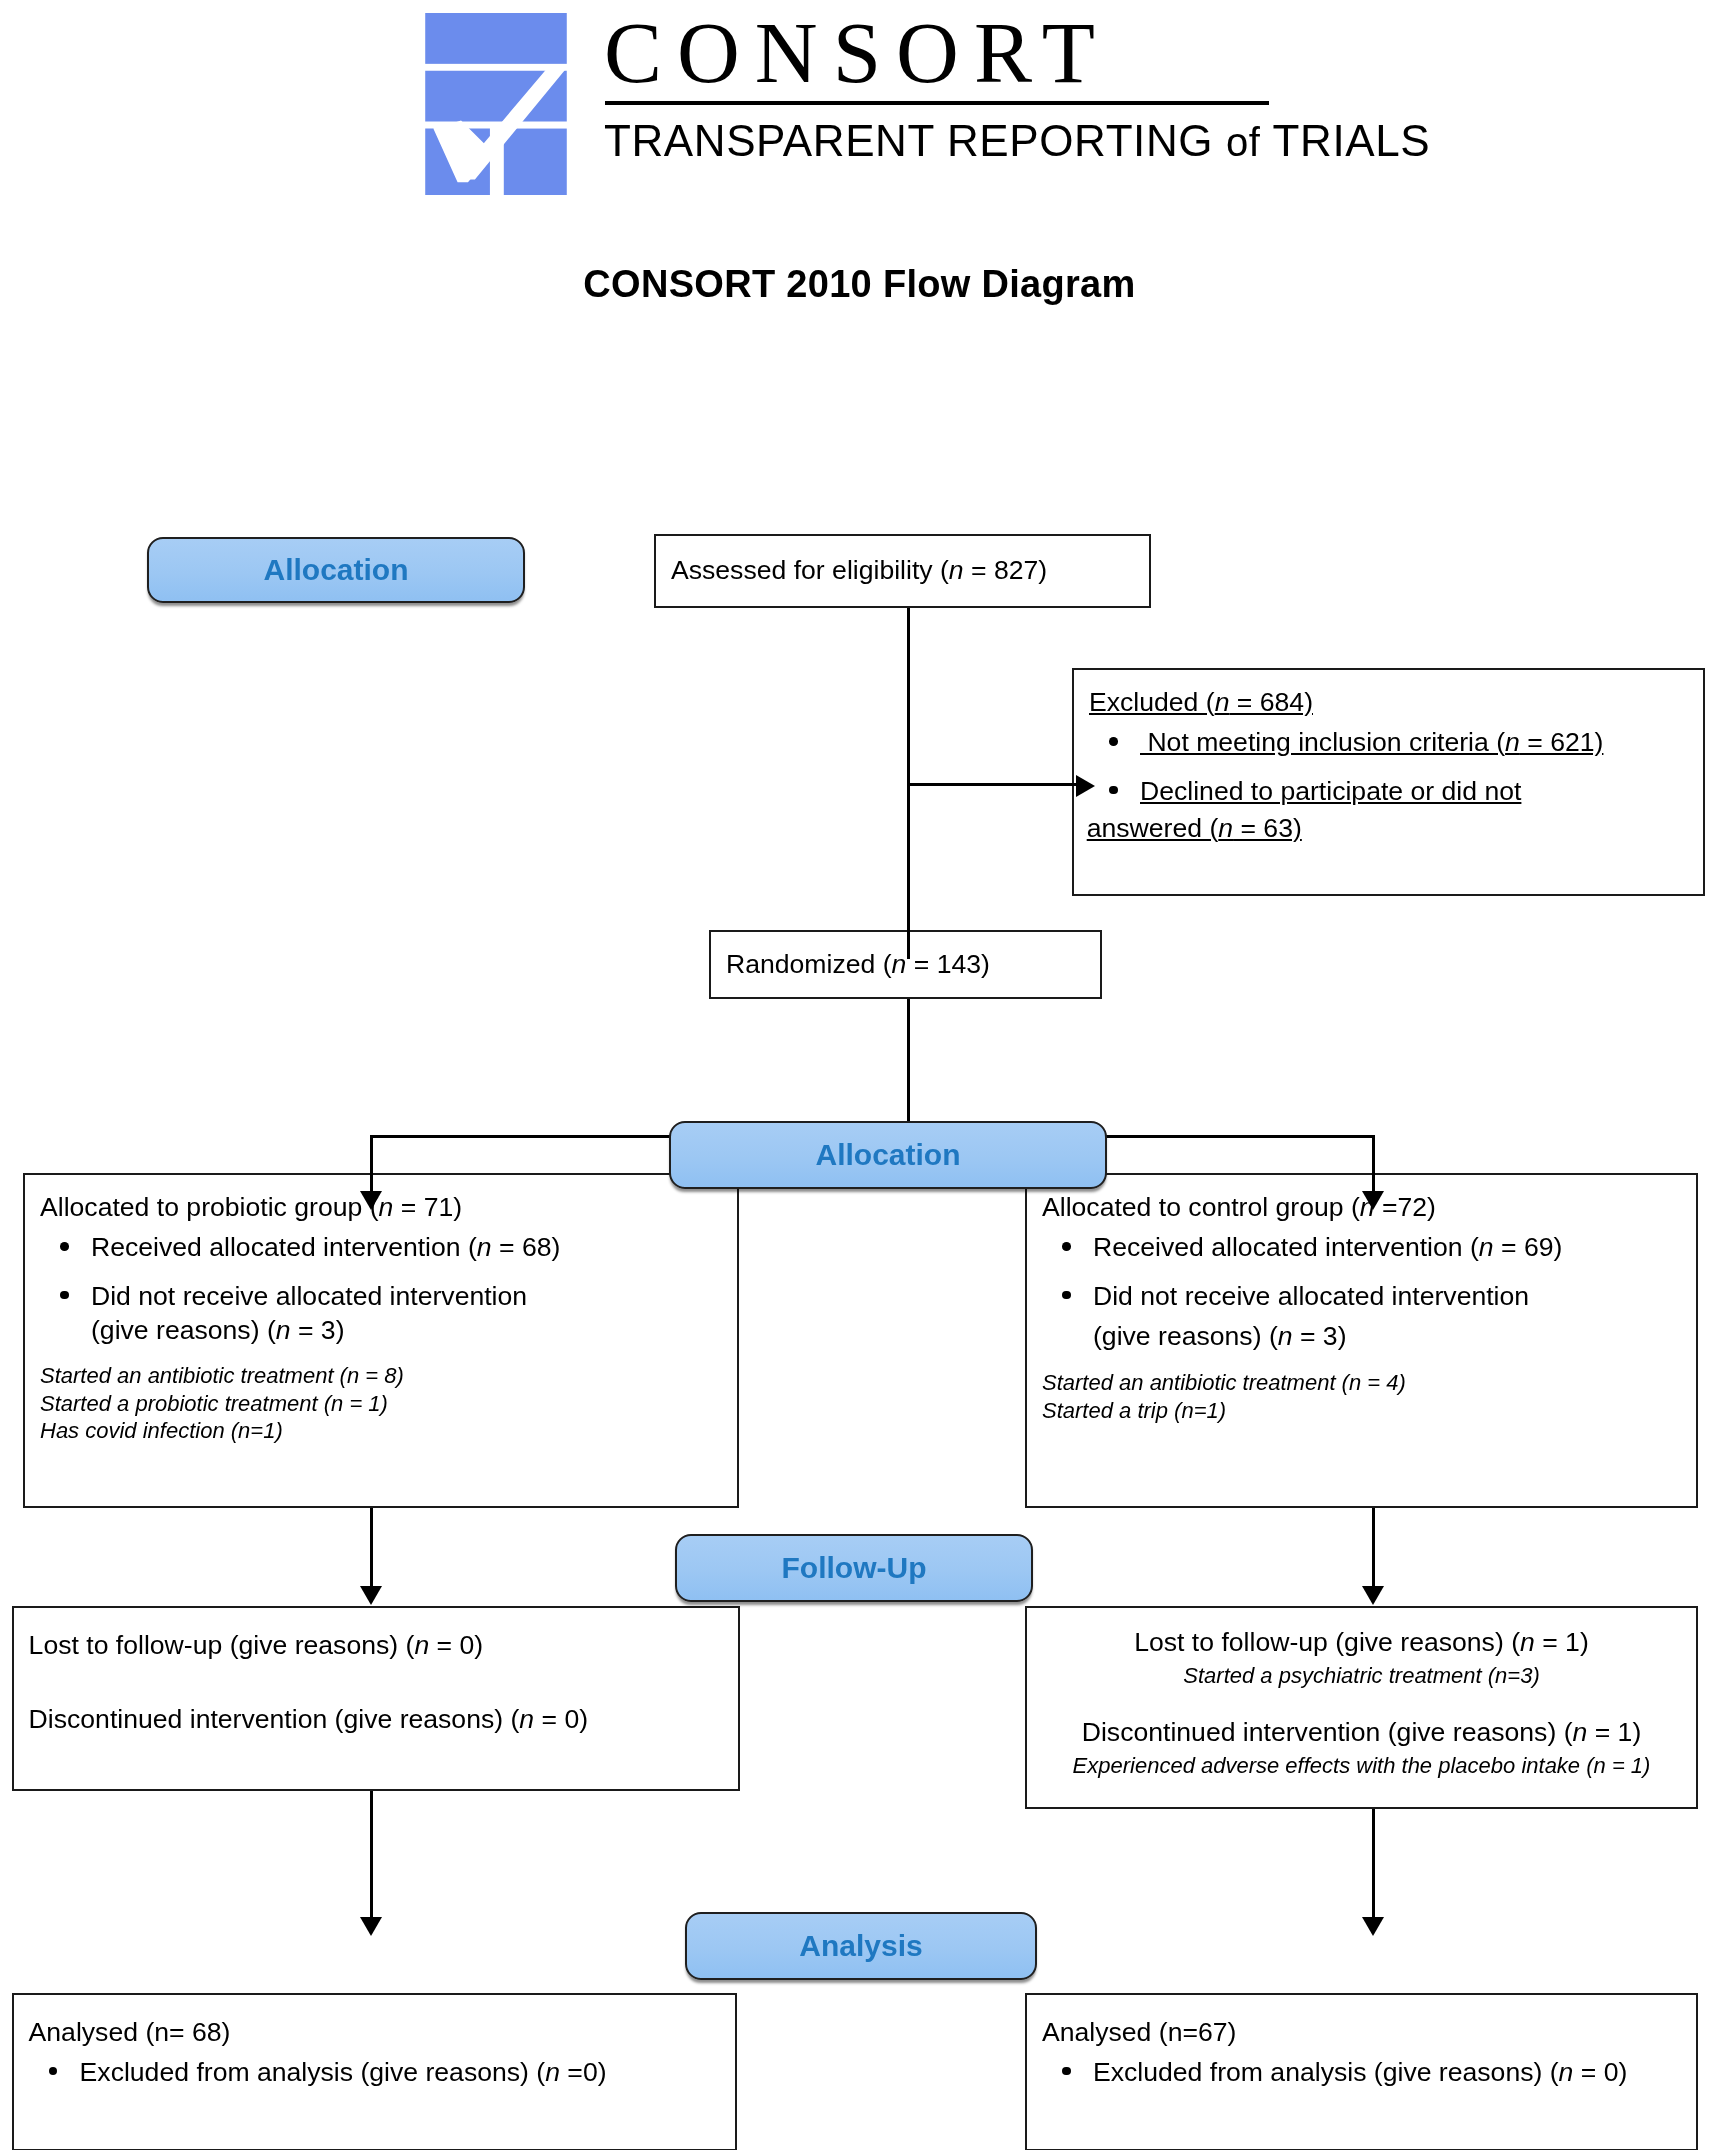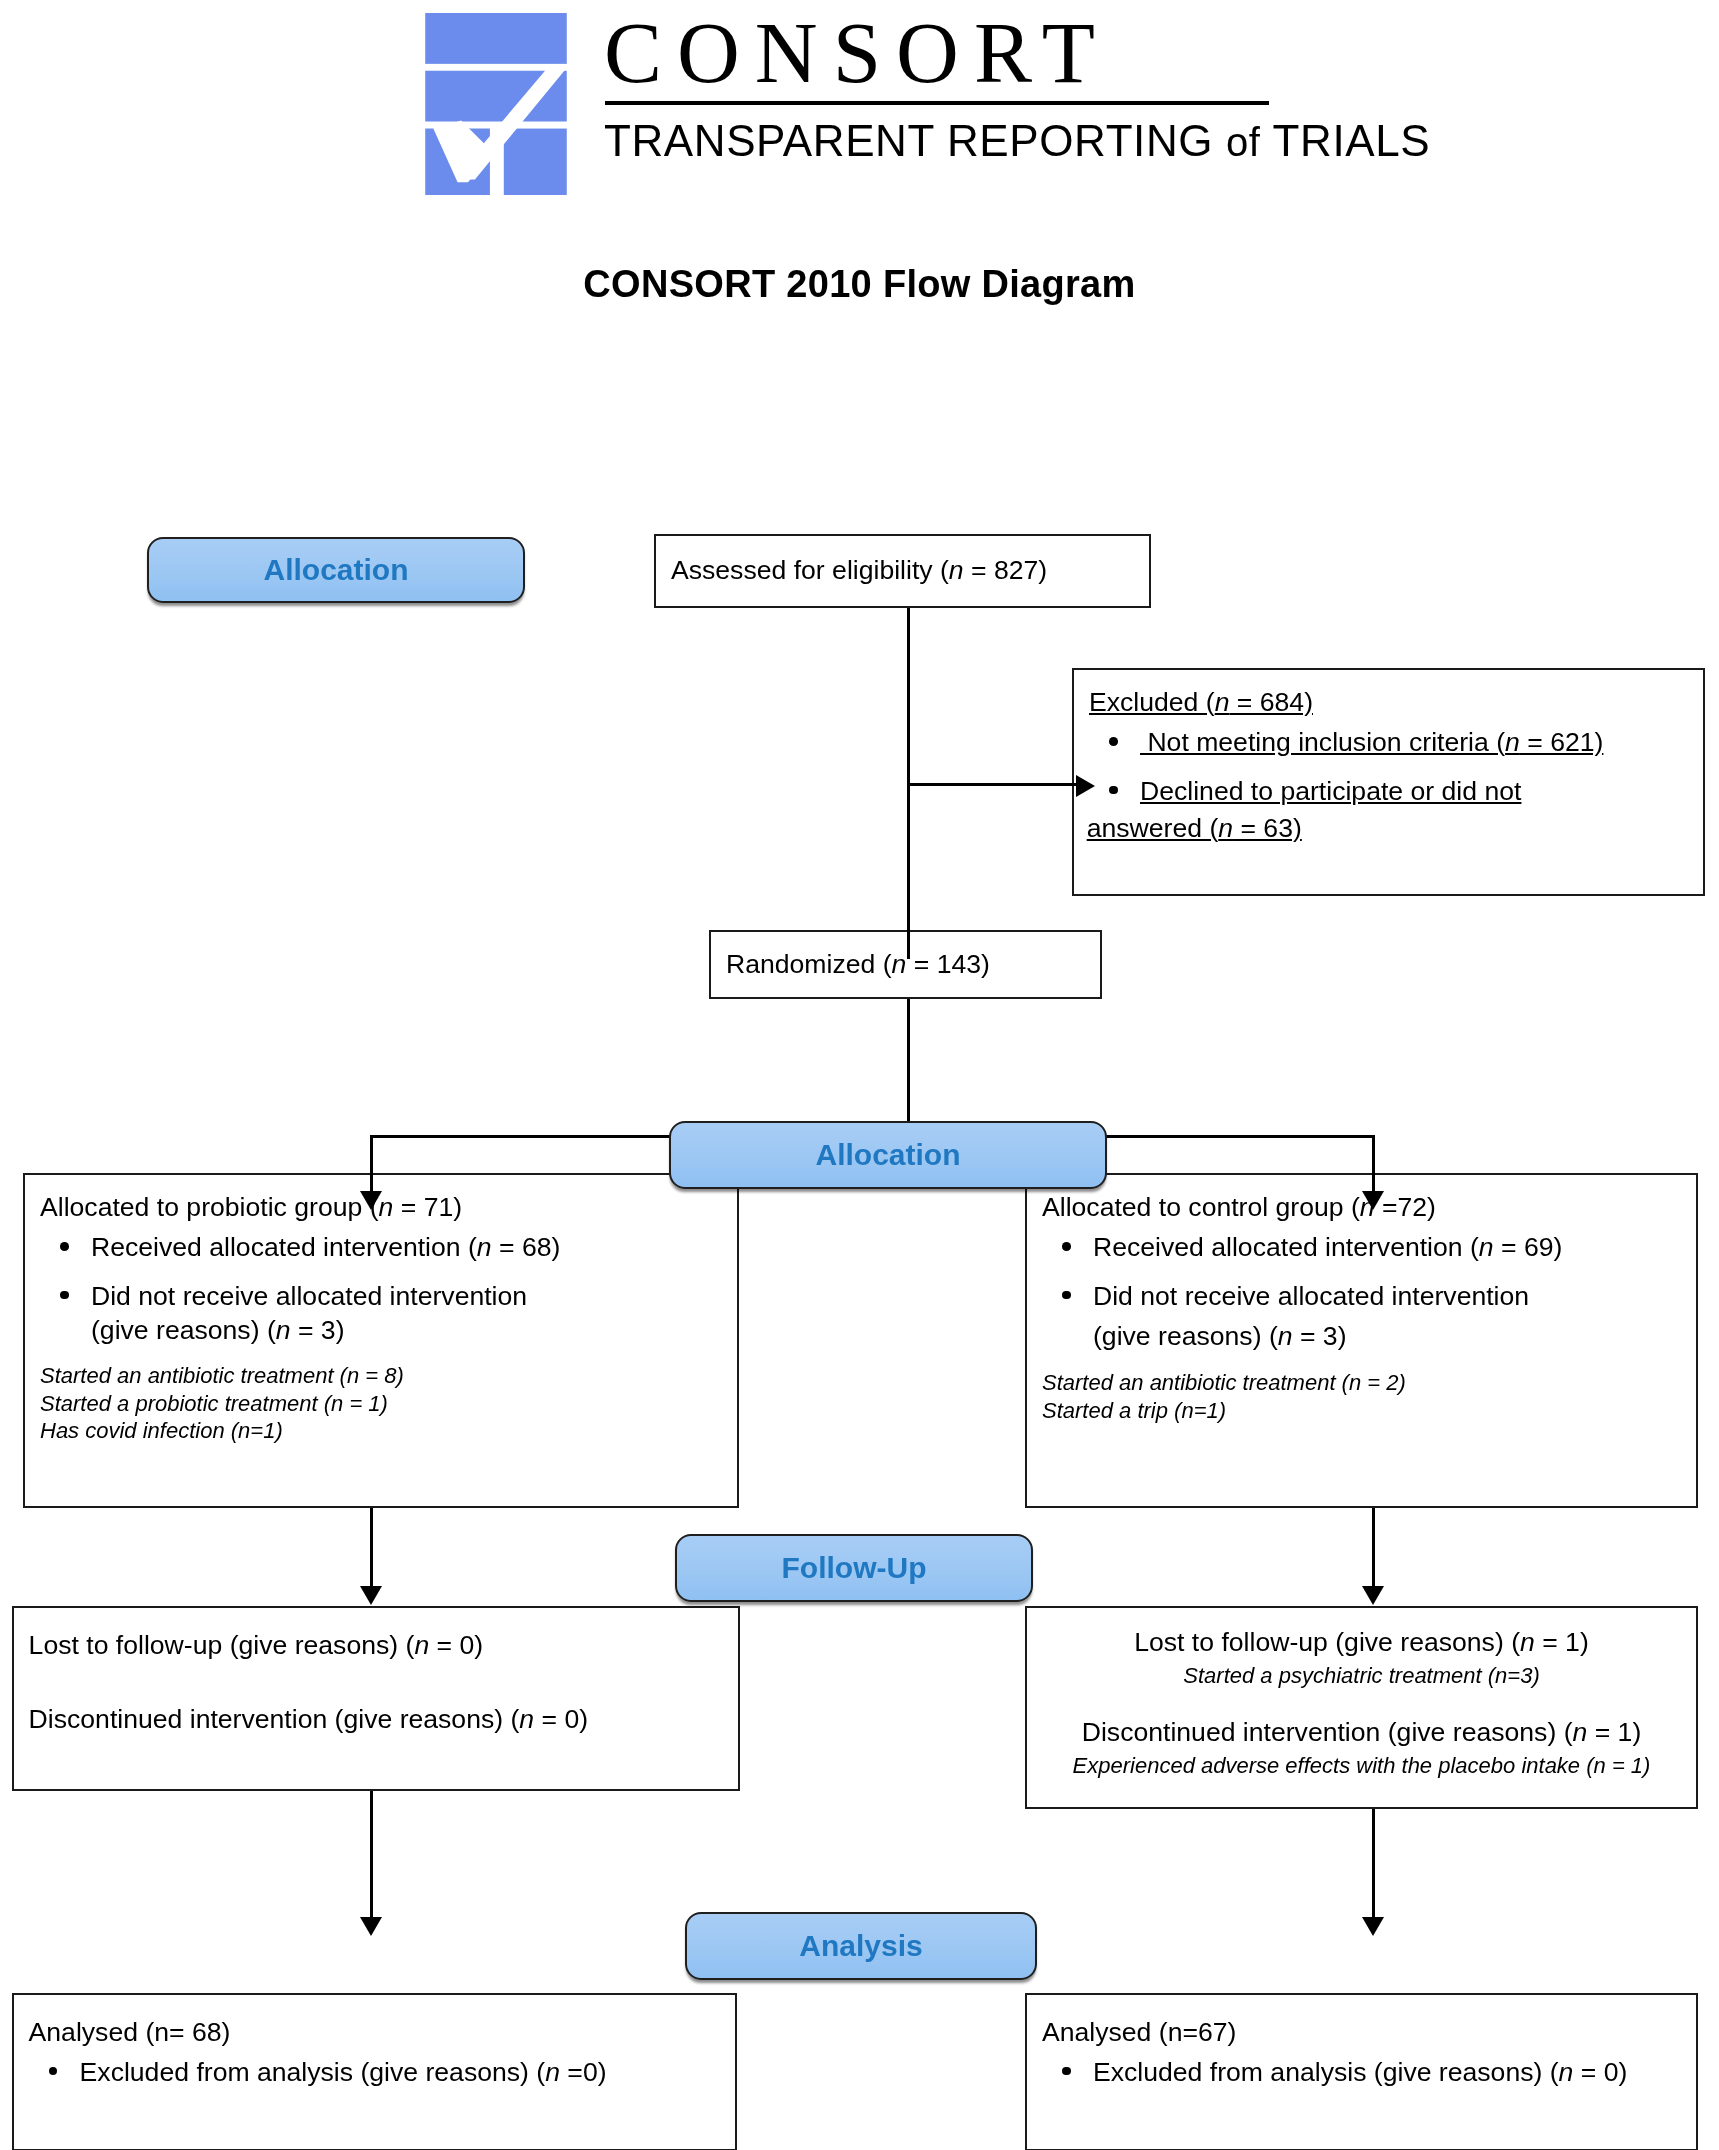--- a/index.html
+++ b/index.html
@@ -242,21 +242,21 @@
 
   <div class="box" style="left:1025px; top:1173px; width:673px; height:335px;">
     <div class="pad">
       <div class="title-line">Allocated to control group (<span class="nv">n</span> =72)</div>
       <ul class="bul">
         <li><span class="dot"></span>Received allocated intervention (<span class="nv">n</span> = 69)</li>
         <li style="margin-bottom:5.8px;"><span class="dot"></span>Did not receive allocated intervention</li>
       </ul>
       <div style="margin:0 0 0 51px;">(give reasons) (<span class="nv">n</span> = 3)</div>
       <div style="margin-top:15px;">
-        <p class="sub-italic">Started an antibiotic treatment (n = 2)</p>
+        <p class="sub-italic">Started an antibiotic treatment (n = 4)</p>
         <p class="sub-italic">Started a trip (n=1)</p>
       </div>
     </div>
   </div>
 
   <div class="vline" style="left:370px; top:1508px; height:87px;"></div>
   <div class="arrow-down" style="left:360px; top:1586px;"></div>
   <div class="vline" style="left:1372px; top:1508px; height:87px;"></div>
   <div class="arrow-down" style="left:1362px; top:1586px;"></div>
 

